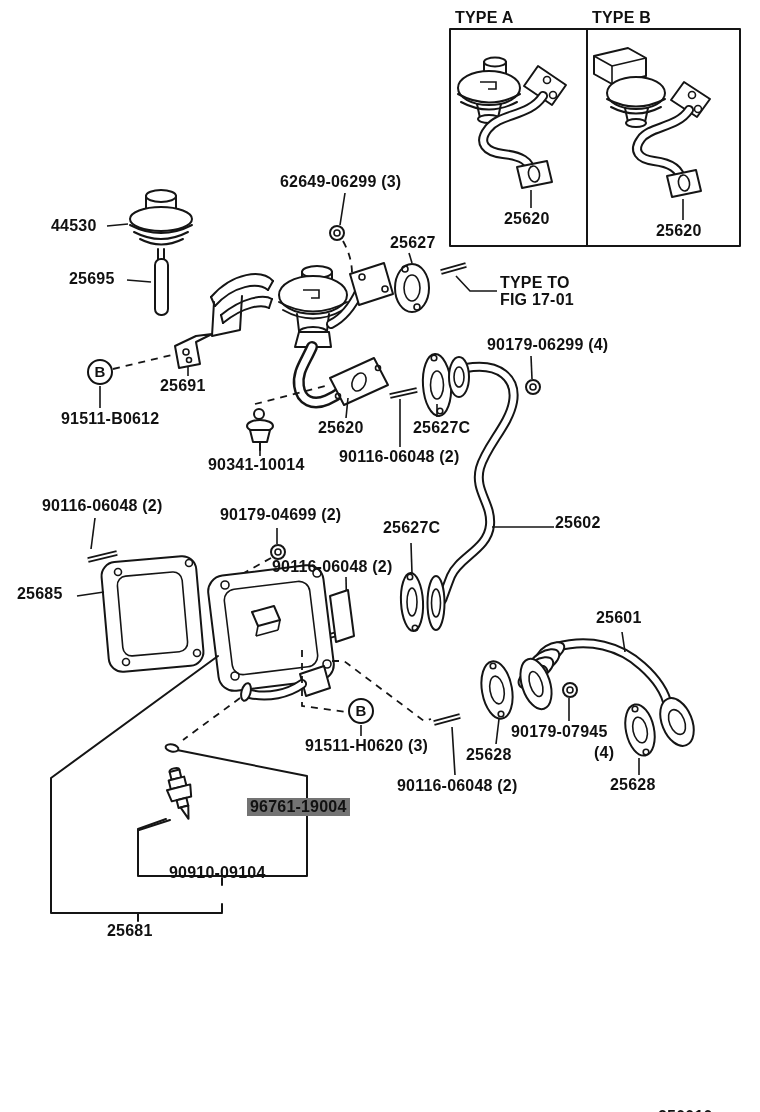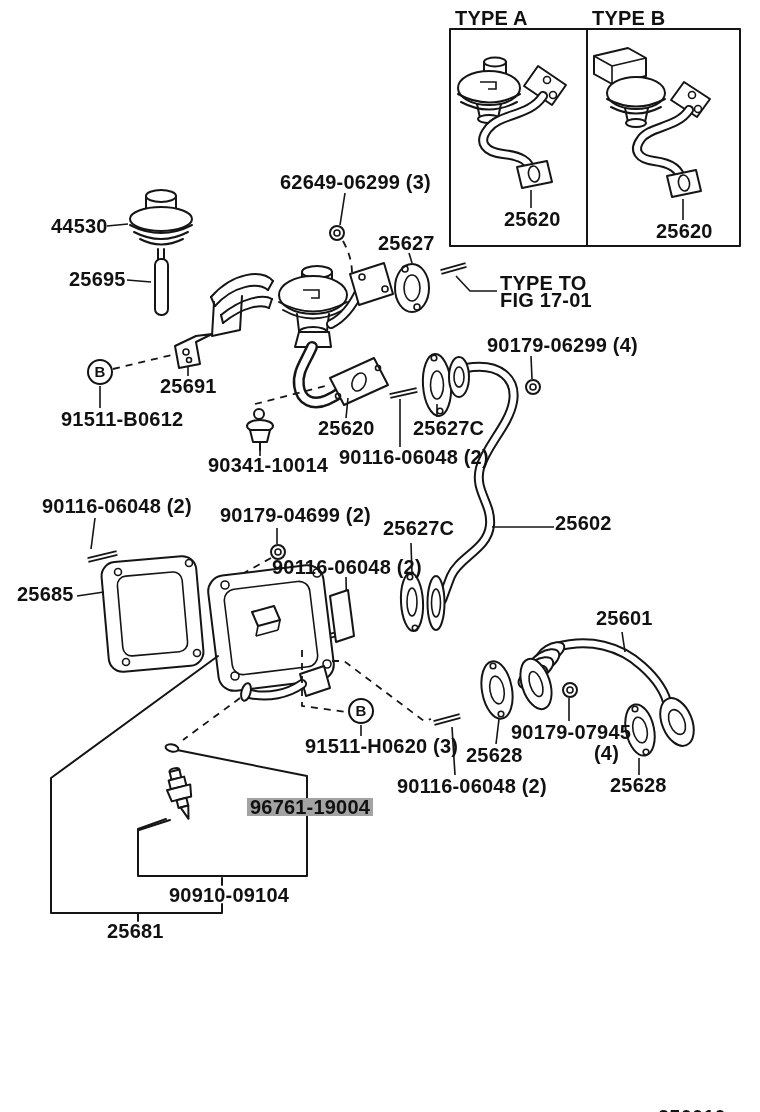--- a/index.html
+++ b/index.html
@@ -1,21 +1,21 @@
 <!DOCTYPE html>
 <html><head>
 <meta charset="utf-8">
 <style>
   html,body{margin:0;padding:0;background:#fff;}
   #canvas{position:relative;width:760px;height:1112px;background:#fff;overflow:hidden;
           font-family:"Liberation Sans",sans-serif;}
   #art{position:absolute;left:0;top:0;}
   .lbl{position:absolute;font-family:"Liberation Sans",sans-serif;font-weight:700;
-       font-size:20px;line-height:18px;color:#111;white-space:nowrap;letter-spacing:.2px;}
-  .lbl.masked{background:#a3a3a3;padding:0 3px;}
+       font-size:16px;line-height:18px;color:#111;white-space:nowrap;letter-spacing:.2px;}
+  .lbl.masked{background:#737373;padding:0 3px;}
   .bsym{position:absolute;width:26px;height:26px;border:2.5px solid #111;border-radius:50%;
         box-sizing:border-box;text-align:center;line-height:21px;font-weight:700;
         font-size:15px;color:#111;}
   
   .ln{stroke:#151515;stroke-width:2;fill:none;stroke-linecap:round;stroke-linejoin:round;}
   .lnf{stroke:#151515;stroke-width:2;fill:#fff;stroke-linejoin:round;}
   .thin{stroke:#151515;stroke-width:1.6;fill:none;}
   .dash{stroke:#151515;stroke-width:1.8;fill:none;stroke-dasharray:7 6;}
   .tw{stroke:#151515;stroke-width:10;fill:none;stroke-linecap:round;}
   .tc{stroke:#ffffff;stroke-width:6;fill:none;stroke-linecap:round;}
@@ -327,21 +327,21 @@
 </svg>
 
 <div class="lbl" style="left:455px;top:9px">TYPE A</div>
 <div class="lbl" style="left:592px;top:9px">TYPE B</div>
 <div class="lbl" style="left:504px;top:210px">25620</div>
 <div class="lbl" style="left:656px;top:222px">25620</div>
 
 <div class="lbl" style="left:280px;top:173px">62649-06299 (3)</div>
 <div class="lbl" style="left:51px;top:217px">44530</div>
 <div class="lbl" style="left:69px;top:270px">25695</div>
-<div class="lbl" style="left:378px;top:234px">25627</div>
+<div class="lbl" style="left:390px;top:234px">25627</div>
 <div class="lbl" style="left:500px;top:274px">TYPE TO</div>
 <div class="lbl" style="left:500px;top:291px">FIG 17-01</div>
 <div class="lbl" style="left:487px;top:336px">90179-06299 (4)</div>
 <div class="lbl" style="left:160px;top:377px">25691</div>
 <div class="bsym" style="left:87px;top:359px">B</div>
 <div class="lbl" style="left:61px;top:410px">91511-B0612</div>
 <div class="lbl" style="left:318px;top:419px">25620</div>
 <div class="lbl" style="left:413px;top:419px">25627C</div>
 <div class="lbl" style="left:208px;top:456px">90341-10014</div>
 <div class="lbl" style="left:339px;top:448px">90116-06048 (2)</div>
@@ -353,17 +353,17 @@
 <div class="lbl" style="left:17px;top:585px">25685</div>
 <div class="lbl" style="left:596px;top:609px">25601</div>
 <div class="bsym" style="left:348px;top:698px">B</div>
 <div class="lbl" style="left:305px;top:737px">91511-H0620 (3)</div>
 <div class="lbl" style="left:466px;top:746px">25628</div>
 <div class="lbl" style="left:511px;top:723px">90179-07945</div>
 <div class="lbl" style="left:594px;top:744px">(4)</div>
 <div class="lbl" style="left:610px;top:776px">25628</div>
 <div class="lbl" style="left:397px;top:777px">90116-06048 (2)</div>
 <div class="lbl masked" style="left:247px;top:798px">96761-19004</div>
-<div class="lbl" style="left:169px;top:886px">90910-09104</div>
+<div class="lbl" style="left:169px;top:864px">90910-09104</div>
 <div class="lbl" style="left:107px;top:922px">25681</div>
 <div class="lbl" style="left:658px;top:1108px">250010</div>
 
 </div>
 
 </body></html>

